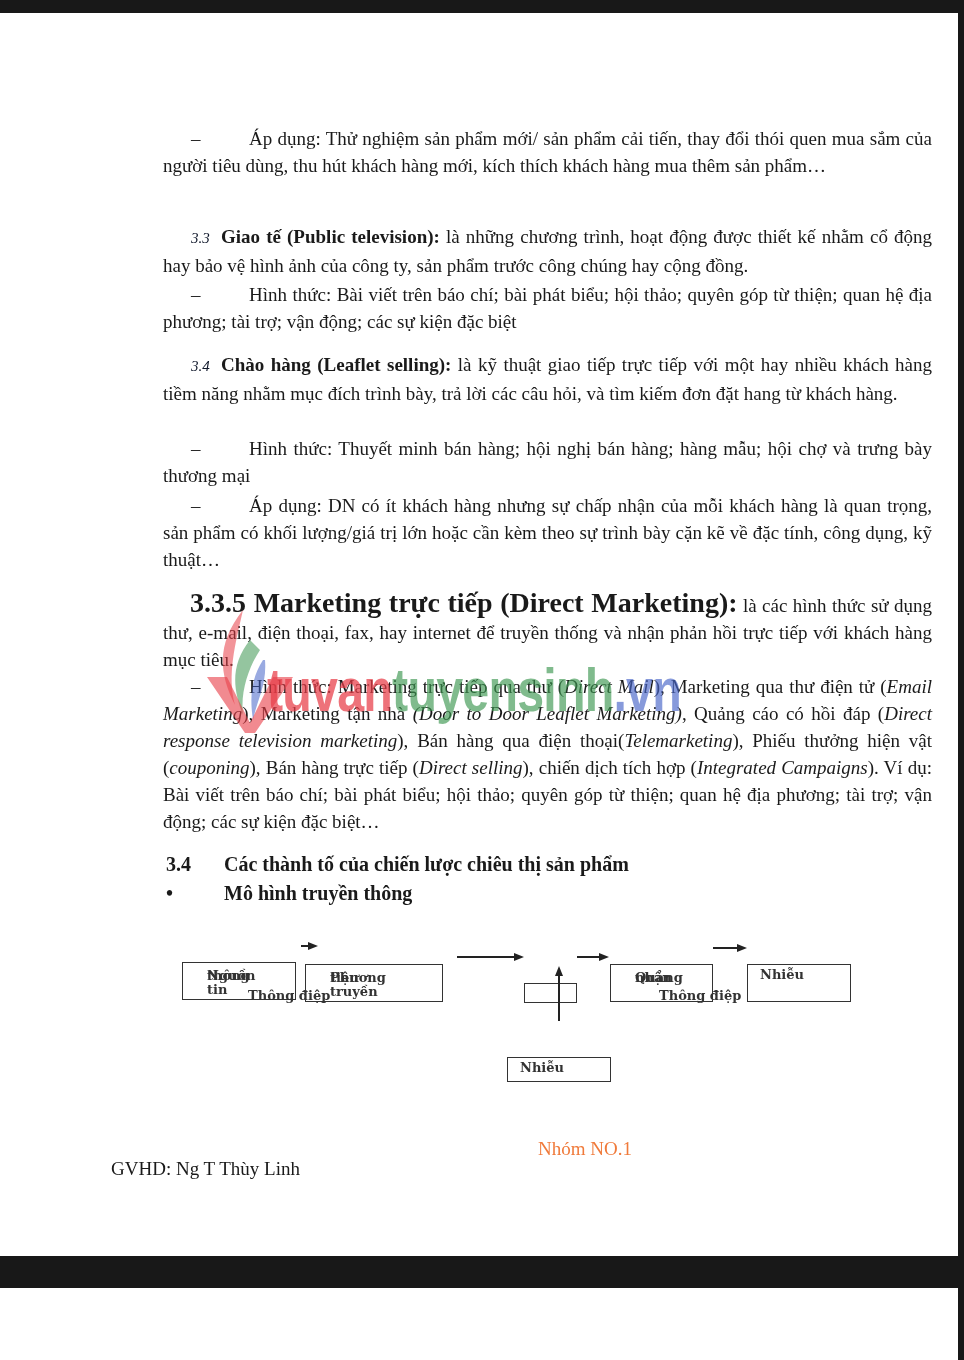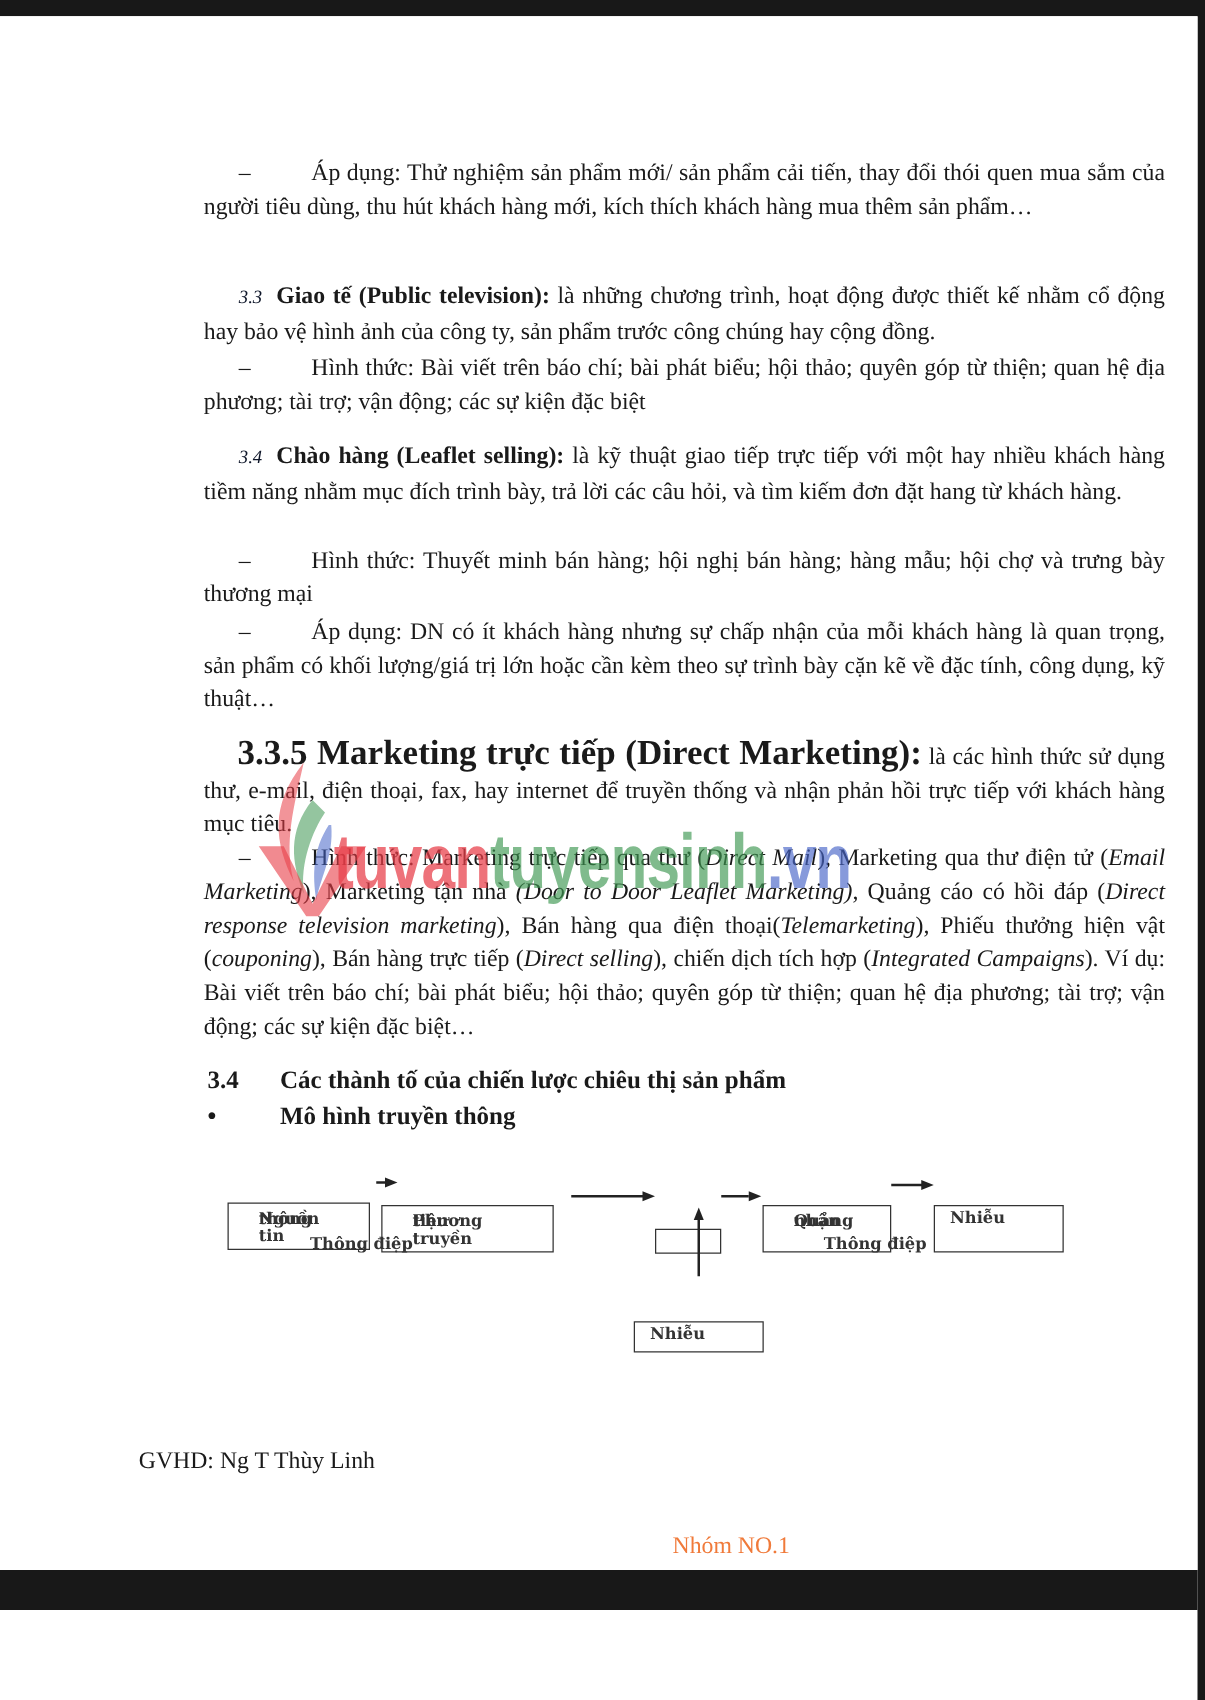--- a/index.html
+++ b/index.html
@@ -33,21 +33,21 @@
   
   .box { position: absolute; border: 1.5px solid #333; background: #fff; box-sizing: border-box;
          font-family: "DejaVu Serif", serif; font-size: 13px; font-weight: bold; line-height: 14px; color: #333; margin-top: 36px; }
   .box span { position: absolute; left: 12px; top: 3px; }
   .line { position: absolute; background: #222; }
   .arrowhead-r { position: absolute; width: 0; height: 0; border-top: 4px solid transparent; border-bottom: 4px solid transparent; border-left: 10px solid #222; }
   .arrowhead-u { position: absolute; width: 0; height: 0; border-left: 4px solid transparent; border-right: 4px solid transparent; border-bottom: 10px solid #222; }
   .dlabel { position: absolute; font-family: "DejaVu Serif", serif; font-size: 13px; font-weight: bold; color: #333; }
 
   .footer-left { position: absolute; left: 111px; top: 1158px; font-size: 19px; color: #1a1a1a; }
-  .footer-right { position: absolute; left: 538px; top: 1226px; font-size: 19px; color: #f07a3a; text-align: right; }
+  .footer-right { position: absolute; left: 538px; top: 1138px; font-size: 19px; color: #f07a3a; text-align: right; }
 
   
   .wm { position: absolute; left: 205px; top: 605px; width: 500px; height: 130px; pointer-events: none; }
   .wm-text { position: absolute; left: 62px; top: 50px; font-family: "Liberation Sans", sans-serif; font-weight: bold;
              font-size: 62px; letter-spacing: -1px; line-height: 70px; transform: scaleX(0.78); transform-origin: left top; white-space: nowrap; }
   .wm-red { color: rgba(232, 60, 70, 0.72); }
   .wm-green { color: rgba(60, 150, 80, 0.65); }
   .wm-blue { color: rgba(70, 100, 200, 0.65); }
 </style>
 </head>

